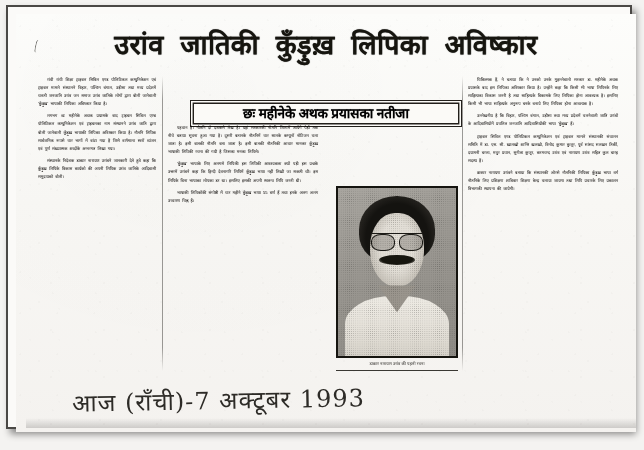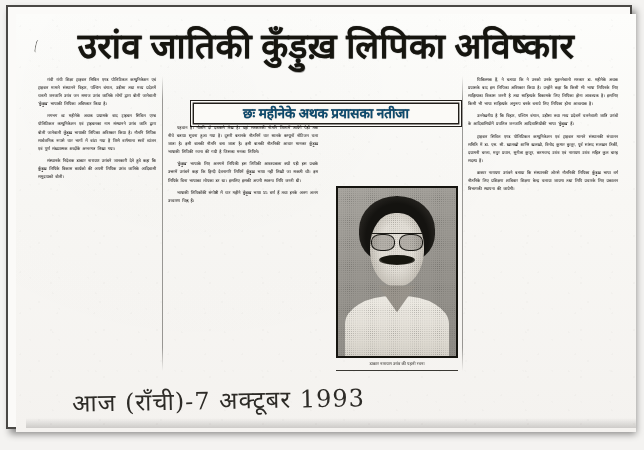--- a/index.html
+++ b/index.html
@@ -57,23 +57,23 @@
       radial-gradient(circle at 50% 50%, rgba(90,88,84,.03) 0 1px, transparent 1px);
     background-size: 37px 41px, 53px 47px, 61px 59px, 43px 39px, 29px 31px;
   }
 
   
   #headline {
     position: absolute;
     left: 0; top: 16px;
     width: 620px;
     text-align: center;
-    font-family: Liberation Serif, serif;
+    font-family: Liberation Mono, monospace;
     font-weight: 700;
-    font-size: 35px;
+    font-size: 27px;
     line-height: 34px;
     letter-spacing: .5px;
     color: #16150f;
     white-space: nowrap;
     text-shadow: 0 0 1px rgba(0,0,0,.55), .4px .3px 0 rgba(0,0,0,.3);
   }
 
   
   #stray-mark {
     position: absolute;
@@ -124,21 +124,21 @@
     box-shadow: inset 0 0 0 1.6px #fbfaf7, inset 0 0 0 3px #221f1b;
     display: flex;
     align-items: center;
     justify-content: center;
   }
   #subhead-text {
     font-family: "Liberation Serif", serif;
     font-weight: 700;
     font-size: 13.5px;
     line-height: 15px;
-    color: #0c4a6e;
+    color: #000000;
     white-space: nowrap;
     text-shadow: 0 0 .7px rgba(0,0,0,.5);
     text-align: center;
   }
 
   
   #photo-block {
     position: absolute;
     left: 298px; top: 110px;
     width: 122px;

